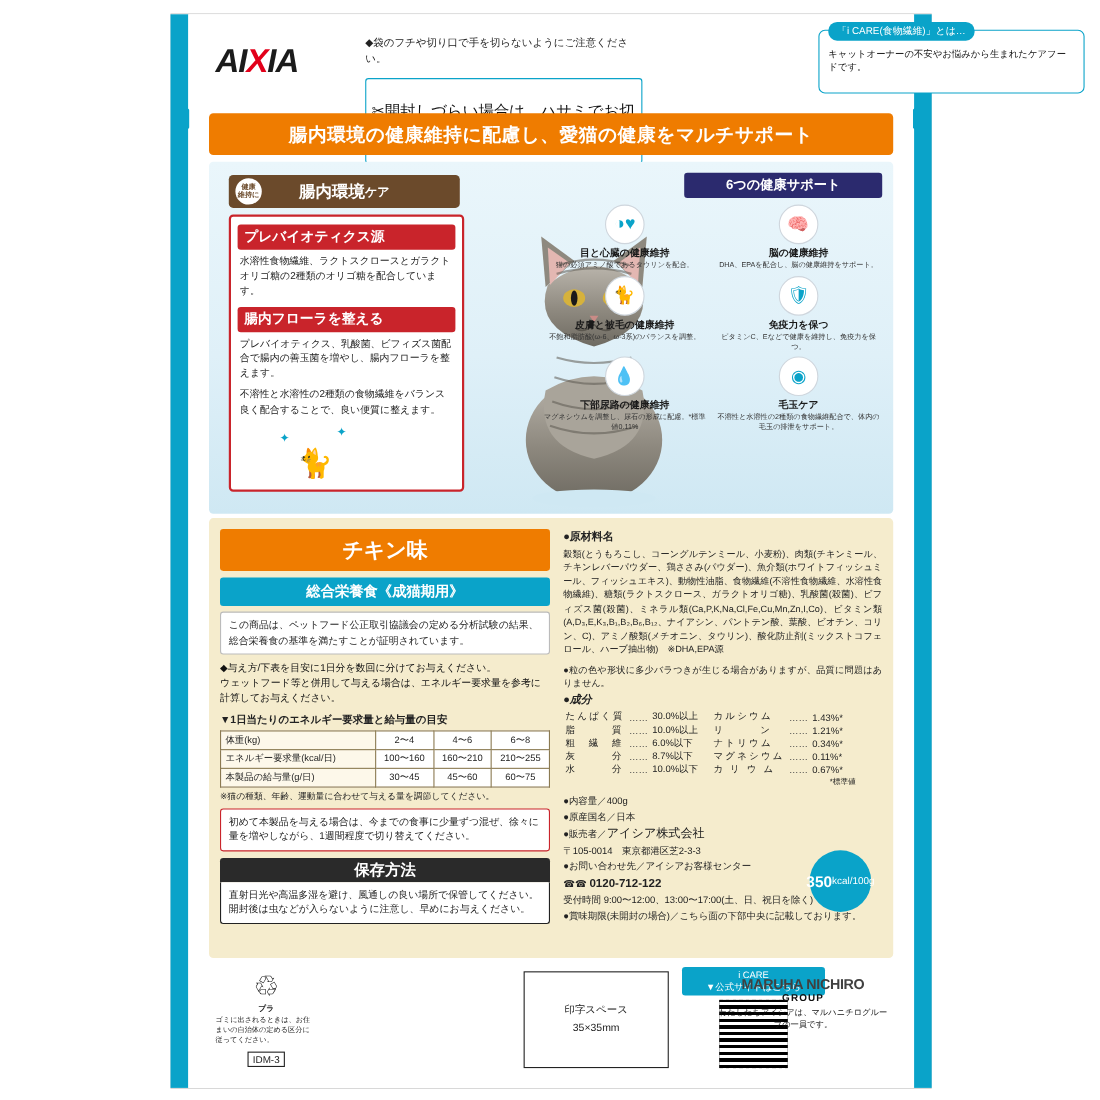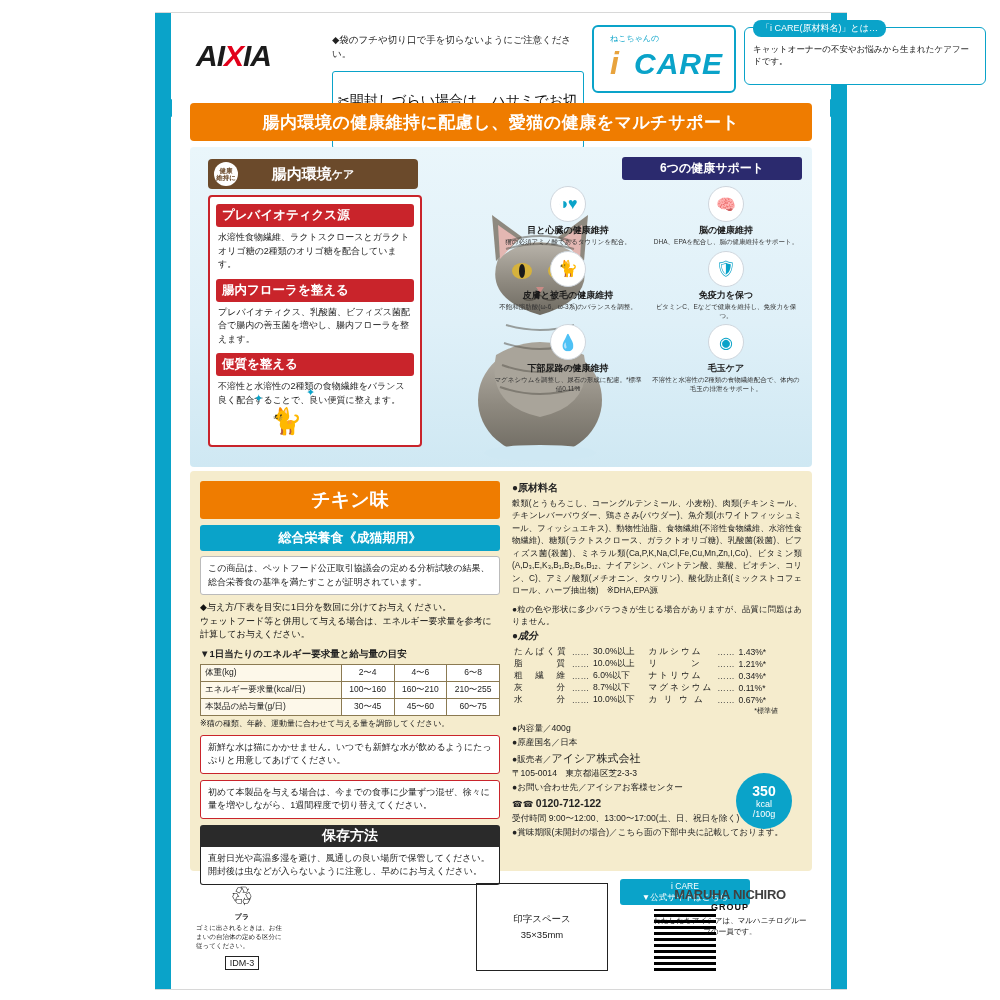--- a/index.html
+++ b/index.html
@@ -70,21 +70,21 @@
   .blkbody{border:1px solid #222;border-top:none;border-radius:0 0 3px 3px;background:#fff;padding:5px 7px;font-size:9px;line-height:1.5;}
 
   .right-col{position:absolute;left:322px;top:10px;right:10px;}
   .rc-h{font-size:10px;font-weight:bold;margin-bottom:2px;}
   .rc-p{font-size:8.3px;line-height:1.5;text-align:justify;}
   .anal{display:flex;gap:10px;margin-top:3px;}
   .anal table{border-collapse:collapse;font-size:8.6px;}
   .anal td{padding:0 2px;white-space:nowrap;}
   .anal .lbl{letter-spacing:2px;}
   .anal .dots{color:#444;}
-  .kcal{position:absolute;right:10px;bottom:10px;width:56px;height:56px;border-radius:50%;background:#0aa3c9;color:#fff;display:flex;flex-direction:column;align-items:center;justify-content:center;font-size:9px;line-height:1.15;}
+  .kcal{position:absolute;right:10px;bottom:10px;width:56px;height:56px;border-radius:50%;background:#0aa3c9;color:#fff;display:flex;flex-direction:row;align-items:center;justify-content:center;font-size:9px;line-height:1.15;}
   .kcal b{font-size:14px;}
   .contact{margin-top:6px;font-size:8.6px;line-height:1.6;}
   .contact .big{font-weight:normal;font-size:11px;}
   .tel{font-weight:bold;font-size:10.5px;}
 
   
   .footer{position:absolute;left:18px;top:864px;right:18px;height:104px;}
   .recycle{position:absolute;left:6px;top:4px;width:92px;text-align:center;}
   .rec-ic{font-size:26px;color:#111;}
   .rec-t{font-size:6.5px;line-height:1.35;text-align:left;margin-top:2px;}
@@ -111,48 +111,42 @@
     <div class="notch l"></div>
     <div class="notch r"></div>
 
     <div class="inner">
 
       <div class="hdr">
         <div class="logo">AI<span class="x">X</span>IA</div>
         <div class="hdr-note">◆袋のフチや切り口で手を切らないようにご注意ください。</div>
         <div class="hdr-cut">✂開封しづらい場合は、ハサミでお切りください。</div>
 
-        <div class="icare">
-          <div class="icare-s">ねこちゃんの</div>
-          <div class="icare-i">i</div>
-          <div class="icare-t">CARE</div>
-        </div>
 
         <div class="icare-box">
-          <div class="ttl">「i CARE(原材料名)」とは…</div>
+          <div class="ttl">「i CARE(食物繊維)」とは…</div>
           <p>キャットオーナーの不安やお悩みから生まれたケアフードです。</p>
         </div>
       </div>
 
       <div class="banner">腸内環境の健康維持に配慮し、愛猫の健康をマルチサポート</div>
 
       <div class="photo">
 
         <div class="kv-badge">
           <span class="circ">健康<br>維持に</span>
           <span>腸内環境</span>
             <span class="sm">ケア</span>
         </div>
 
         <div class="redbox">
           <div class="rb-h">プレバイオティクス源</div>
           <div class="rb-p">水溶性食物繊維、ラクトスクロースとガラクトオリゴ糖の2種類のオリゴ糖を配合しています。</div>
           <div class="rb-h">腸内フローラを整える</div>
           <div class="rb-p">プレバイオティクス、乳酸菌、ビフィズス菌配合で腸内の善玉菌を増やし、腸内フローラを整えます。</div>
-          <div class="rb-h">便質を整える</div>
           <div class="rb-p">不溶性と水溶性の2種類の食物繊維をバランス良く配合することで、良い便質に整えます。</div>
           <div class="sparkle" style="left:44px;bottom:40px;">✦</div>
           <div class="sparkle" style="left:96px;bottom:46px;">✦</div>
           <div class="cat-ico">🐈</div>
         </div>
 
         <div class="cat">
           <svg viewBox="0 0 208 286" xmlns="http://www.w3.org/2000/svg" aria-hidden="true">
             <defs>
               <linearGradient id="fur" x1="0" y1="0" x2="0" y2="1">
@@ -250,21 +244,20 @@
             <tr>
               <td class="h">本製品の給与量(g/日)</td>
               <td>30〜45</td>
               <td>45〜60</td>
               <td>60〜75</td>
             </tr>
           </tbody>
             </table>
           <div style="font-size:8px;margin-top:2px;">※猫の種類、年齢、運動量に合わせて与える量を調節してください。</div>
 
-          <div class="redbx">新鮮な水は猫にかかせません。いつでも新鮮な水が飲めるようにたっぷりと用意してあげてください。</div>
           <div class="redbx">初めて本製品を与える場合は、今までの食事に少量ずつ混ぜ、徐々に量を増やしながら、1週間程度で切り替えてください。</div>
 
           <div class="blkhead">保存方法</div>
           <div class="blkbody">直射日光や高温多湿を避け、風通しの良い場所で保管してください。開封後は虫などが入らないように注意し、早めにお与えください。</div>
         </div>
 
         <div class="right-col">
           <div class="rc-h">●原材料名</div>
           <div class="rc-p">穀類(とうもろこし、コーングルテンミール、小麦粉)、肉類(チキンミール、チキンレバーパウダー、鶏ささみ(パウダー)、魚介類(ホワイトフィッシュミール、フィッシュエキス)、動物性油脂、食物繊維(不溶性食物繊維、水溶性食物繊維)、糖類(ラクトスクロース、ガラクトオリゴ糖)、乳酸菌(殺菌)、ビフィズス菌(殺菌)、ミネラル類(Ca,P,K,Na,Cl,Fe,Cu,Mn,Zn,I,Co)、ビタミン類(A,D₃,E,K₃,B₁,B₂,B₆,B₁₂、ナイアシン、パントテン酸、葉酸、ビオチン、コリン、C)、アミノ酸類(メチオニン、タウリン)、酸化防止剤(ミックストコフェロール、ハーブ抽出物)　※DHA,EPA源</div>
           <div class="rc-p" style="margin-top:6px;">●粒の色や形状に多少バラつきが生じる場合がありますが、品質に問題はありません。</div>

